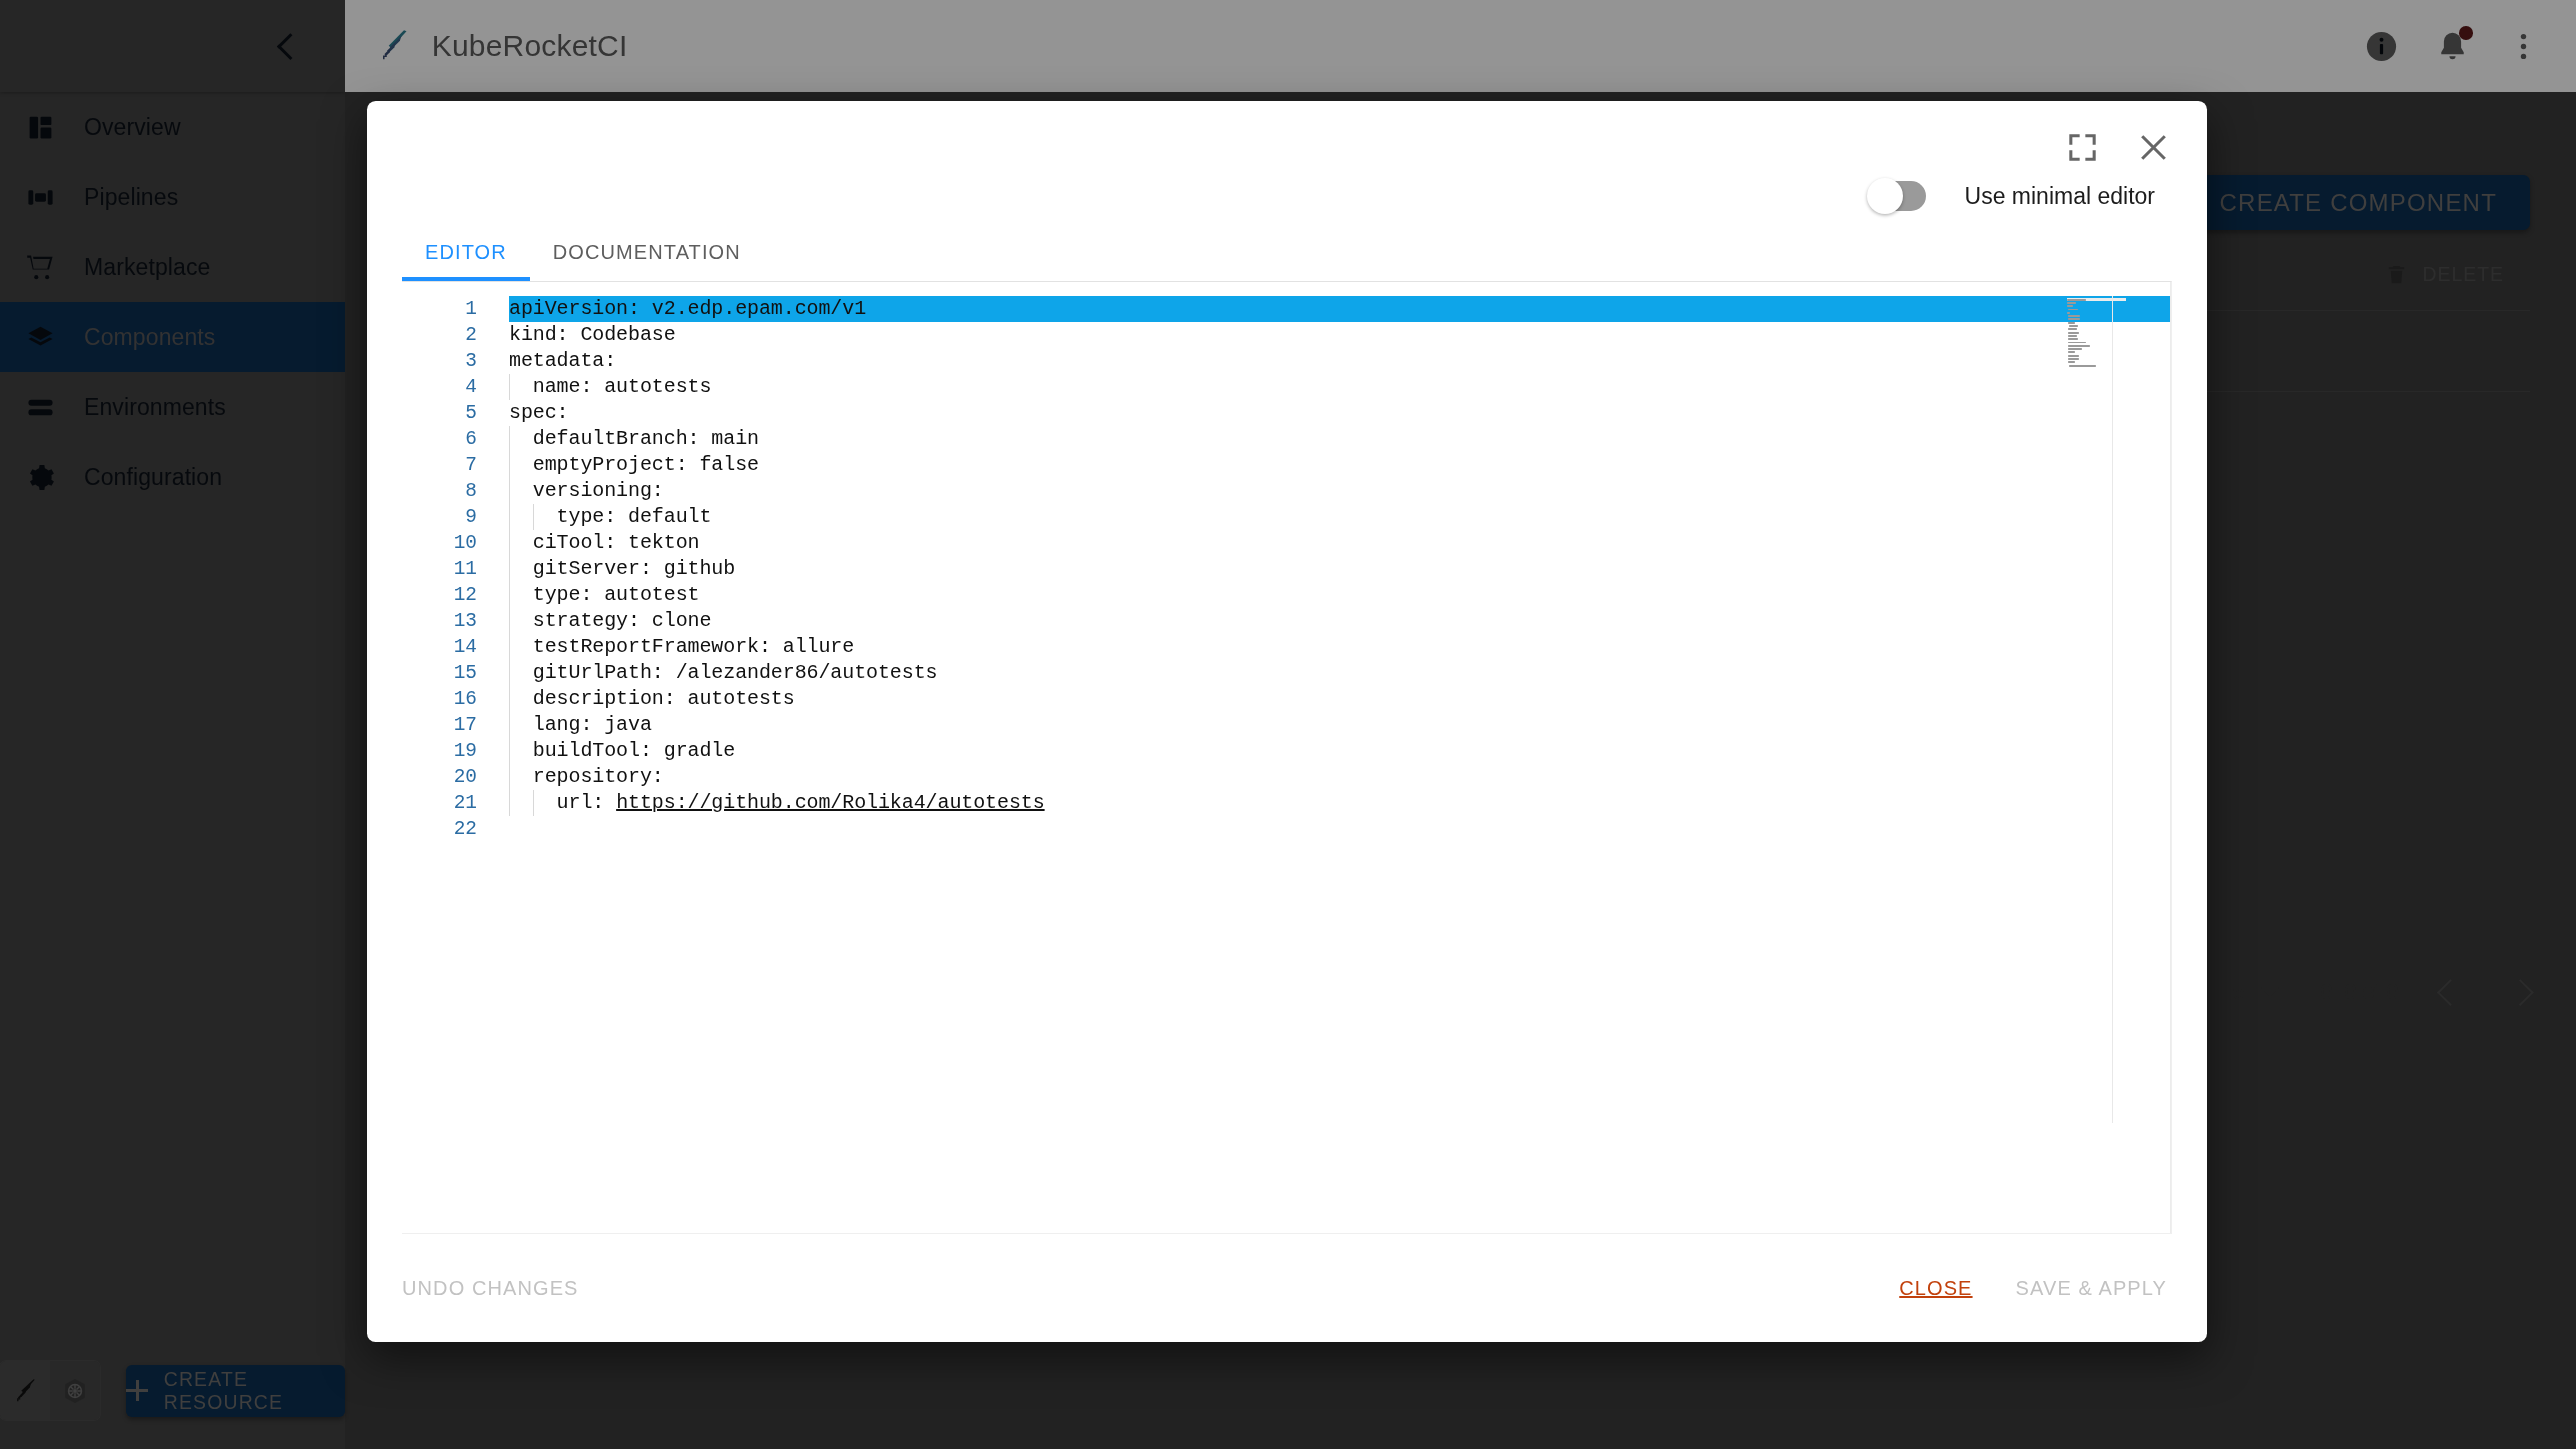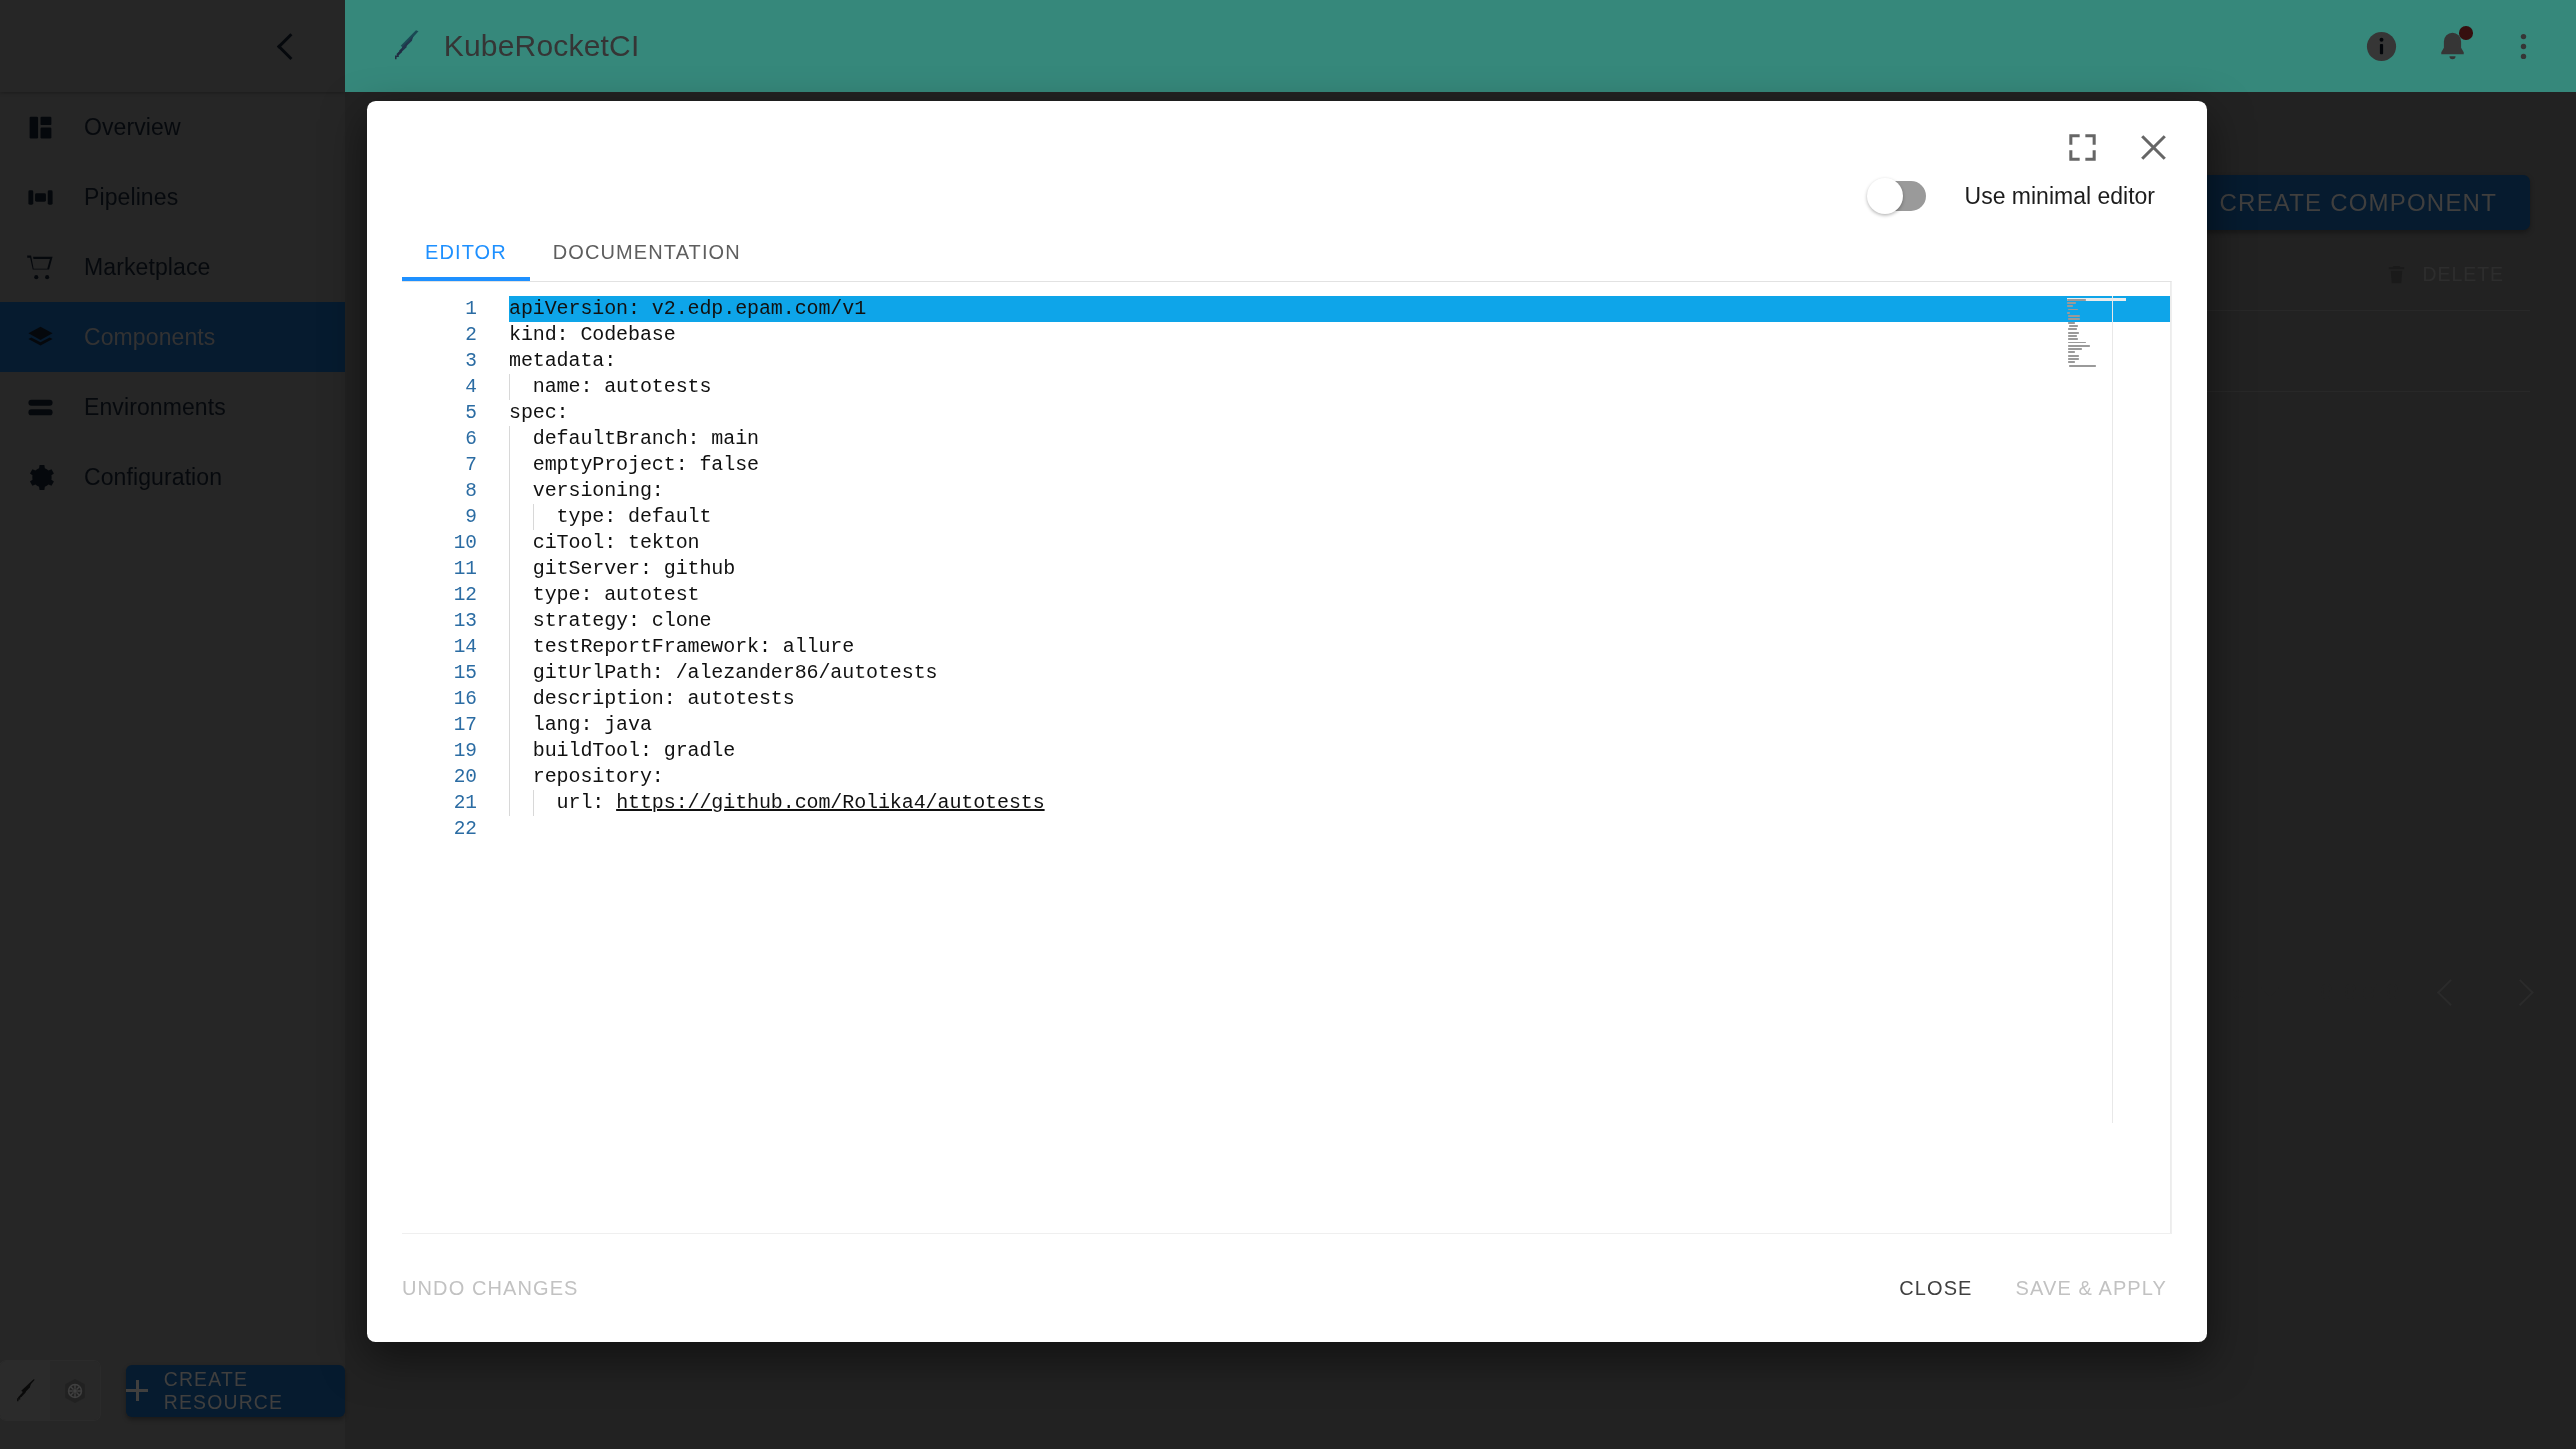--- a/index.html
+++ b/index.html
@@ -94,23 +94,23 @@
   #create-resource-btn .plus:before { left:0; top:9.3px; width:21.6px; height:2.9px; }
   #create-resource-btn .plus:after  { top:0; left:9.3px; height:21.6px; width:2.9px; }
   #create-resource-btn span {
     font-size: 19.4px; letter-spacing: 1.2px; color: #6e6d6b; font-weight: 500;
   }
 
   
   #topbar {
     position: absolute; left: 345px; top: 0; right: 0;
     height: 92px;
-    background: #5eead4;
+    background: #ffffff;
     display: flex; align-items: center;
-    padding: 0 35px 0 41px;
+    padding: 0 35px 0 29px;
     z-index: 3;
   }
   #brand { display: flex; align-items: center; gap: 18.7px; }
   #brand-logo { width: 39px; height: 39px; }
   #brand-title { font-size: 30px; color: #5c5c5c; letter-spacing: 0.2px; }
   #topbar-actions { margin-left: auto; display: flex; align-items: center; gap: 36px; }
   .tb-icon { width: 35px; height: 35px; position: relative; cursor: pointer; color: #5d5d5d; }
   .tb-icon svg { width:100%; height:100%; fill: currentColor; }
   #bell-badge {
     position: absolute; right: -2.9px; top: -2.2px;
@@ -329,21 +329,21 @@
     display: flex; align-items: center;
     padding: 0 40px 0 35px;
   }
   .footer-btn {
     font-size: 20px; letter-spacing: 1.1px; font-weight: 500;
     cursor: pointer; background: none; border: none;
     font-family: "Liberation Sans", sans-serif;
   }
   #undo-changes-btn { color: #c2c2c2; }
   #footer-right { margin-left: auto; display: flex; align-items: center; gap: 43px; }
-  #close-btn { color: #404040; }
+  #close-btn { color: #c2410c; text-decoration: underline; }
   #save-apply-btn { color: #c2c2c2; }
 </style>
 </head>
 <body>
 
 <div id="app-root">
 
   <aside id="sidebar">
     <div id="sidebar-collapse-row">
       <div class="chevron-left"></div>

